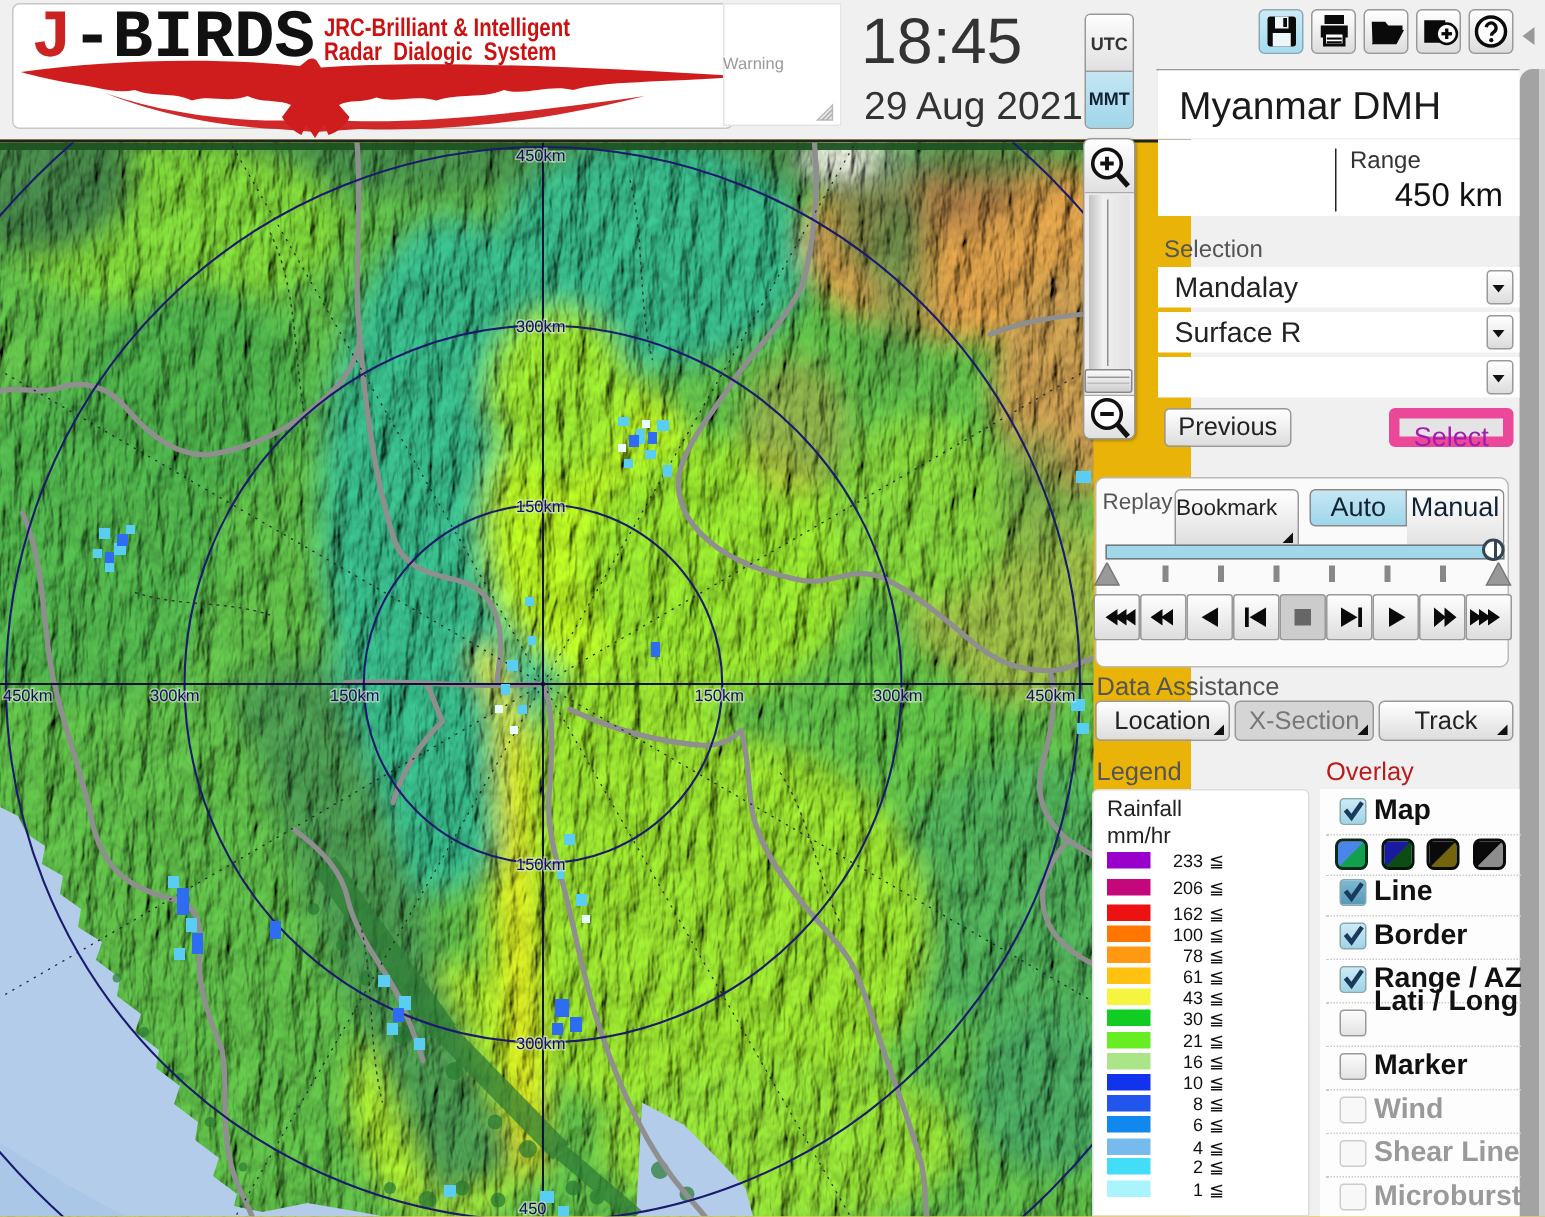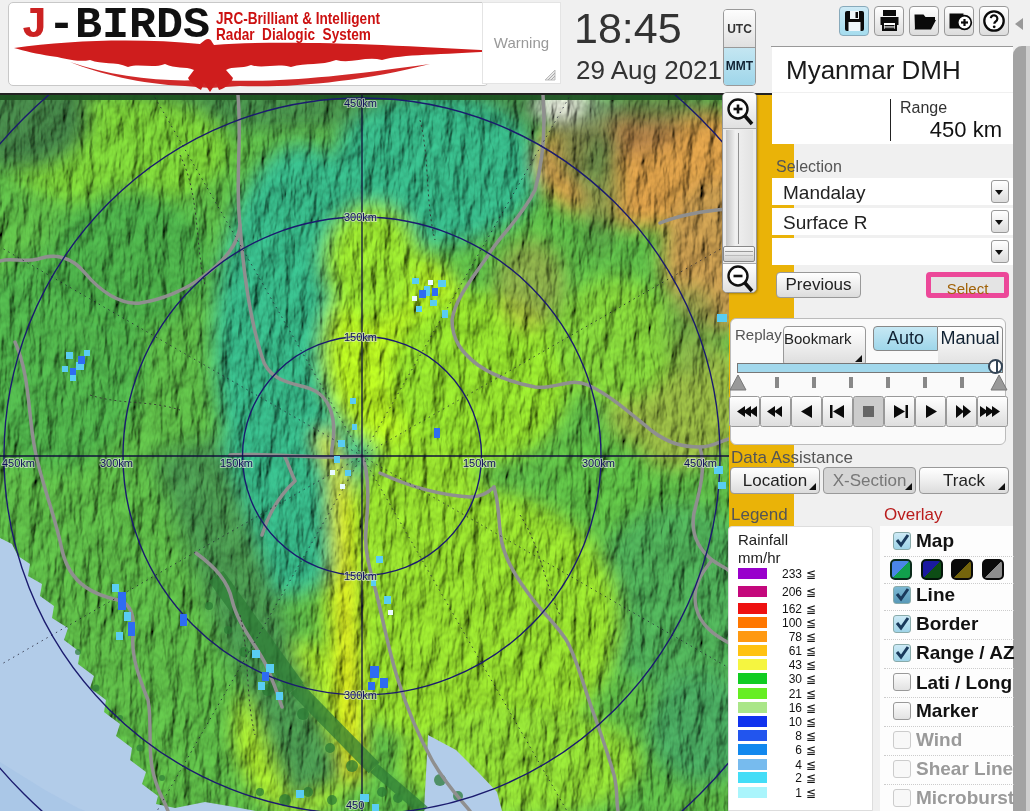--- a/index.html
+++ b/index.html
@@ -17,21 +17,21 @@
 
 <div class="abs" style="left:0;top:0;width:1030px;height:93px;background:#f0f0f0"></div>
 <div class="abs" style="left:8px;top:2px;width:481px;height:84px;background:#fff;border:1px solid #c8c8c8;border-radius:5px"></div>
 <div class="abs" style="left:21px;top:0px;font-family:Liberation Mono, monospace;font-weight:bold;font-size:45px;color:#111"><span style="color:#cc2222">J</span>-BIRDS</div>
 <div class="abs" style="left:216px;top:11px;font-size:17px;font-weight:bold;color:#cc1111;line-height:16px;transform:scaleX(0.8);transform-origin:left top;white-space:nowrap">JRC-Brilliant &amp; Intelligent<br>Radar&nbsp; Dialogic&nbsp; System</div>
 <svg class="abs" style="left:10px;top:38px" width="490" height="54" viewBox="0 0 490 54">
 <path fill="#cf1d1d" d="M4 10 C60 2 130 0 190 6 L195 2 C198 0 201 1 202 4 L204 7 C270 2 370 6 486 13 C430 17 392 16 372 22 C356 18 341 26 326 22 C311 28 296 24 281 29 C266 25 253 31 241 27 C231 31 223 28 216 32 L223 40 C221 46 215 50 209 52 L206 45 L200 54 L194 45 L191 52 C185 49 180 44 178 40 L184 32 C175 28 165 31 155 26 C142 31 130 25 118 29 C105 23 92 27 80 22 C66 25 52 19 40 18 C28 16 14 13 4 10 Z"></path>
 <path fill="#cf1d1d" d="M60 24 C100 38 150 44 190 42 L200 46 L210 42 C260 45 320 40 420 26 C350 44 280 50 230 48 L200 50 L175 48 C130 46 90 36 60 24 Z" opacity="0.95"></path>
 </svg>
 <div class="abs" style="left:482px;top:2px;width:79px;height:82px;background:#fff;border:1px solid #e4e4e4"></div>
-<div class="abs" style="left:482px;top:2px;width:79px;height:82px;color:#999;font-size:15px;text-align:center;line-height:82px">Warning</div>
+<div class="abs" style="left:482px;top:2px;width:79px;height:82px;color:#999;font-size:11px;line-height:82px">Warning</div>
 <svg class="abs" style="left:543px;top:68px" width="14" height="14">
     <path d="M12 2 V12 H2 Z" fill="#e8e8e8" stroke="#bbb" stroke-width="1"></path>
     <line x1="5" y1="12" x2="12" y2="5" stroke="#aaa" stroke-width="1"></line>
     <line x1="8" y1="12" x2="12" y2="8" stroke="#aaa" stroke-width="1"></line>
   </svg>
 <div class="abs" style="left:574px;top:4px;font-size:43px;color:#333">18:45</div>
 <div class="abs" style="left:576px;top:55px;font-size:26px;color:#333">29 Aug 2021</div>
 <div class="abs" style="left:723px;top:9px;width:33px;height:77px;border:1px solid #999;border-radius:4px;overflow:hidden">
  <div style="width:100%;height:50%;background:linear-gradient(#fdfdfd,#e0e0e0);border-bottom:1px solid #999;text-align:center;font-size:12px;font-weight:bold;color:#333;line-height:38px">UTC</div>
  <div style="width:100%;height:50%;background:linear-gradient(#c4e6f2,#9fd6ea);text-align:center;font-size:12px;font-weight:bold;color:#123;line-height:36px">MMT</div>
@@ -325,21 +325,21 @@
 <div class="abs btn" style="left:991px;top:180px;width:18px;height:23px;border-radius:3px"></div>
 <div class="abs" style="left:995px;top:190px;width:0;height:0;border-left:4px solid transparent;border-right:4px solid transparent;border-top:5px solid #111"></div>
 <div class="abs" style="left:772px;top:208px;width:241px;height:27px;background:#fff"></div>
 <div class="abs" style="left:783px;top:212px;font-size:19px;color:#222">Surface R</div>
 <div class="abs btn" style="left:991px;top:210px;width:18px;height:23px;border-radius:3px"></div>
 <div class="abs" style="left:995px;top:220px;width:0;height:0;border-left:4px solid transparent;border-right:4px solid transparent;border-top:5px solid #111"></div>
 <div class="abs" style="left:772px;top:238px;width:241px;height:27px;background:#fff"></div>
 <div class="abs btn" style="left:991px;top:240px;width:18px;height:23px;border-radius:3px"></div>
 <div class="abs" style="left:995px;top:250px;width:0;height:0;border-left:4px solid transparent;border-right:4px solid transparent;border-top:5px solid #111"></div>
 <div class="abs btn" style="left:776px;top:272px;width:85px;height:26px;font-size:17px;text-align:center;line-height:24px">Previous</div>
-<div class="abs" style="left:926px;top:272px;width:83px;height:26px;background:#e4e4e4;border:5px solid #ec4899;border-radius:4px;font-size:15px;color:#a16207;text-align:center;line-height:24px">Select</div>
+<div class="abs" style="left:926px;top:272px;width:83px;height:26px;background:#e4e4e4;border:7px solid #ec4899;border-radius:4px;font-size:18px;color:#a21caf;text-align:center;line-height:24px">Select</div>
 
 <div class="abs" style="left:730px;top:318px;width:276px;height:127px;background:#fafafa;border:1px solid #bbb;border-radius:6px"></div>
 <div class="abs" style="left:735px;top:326px;font-size:15px;color:#555">Replay</div>
 <div class="abs btn" style="left:783px;top:326px;width:83px;height:40px;font-size:15px;text-align:left;line-height:23px">Bookmark<span class="corner"></span></div>
 <div class="abs" style="left:873px;top:326px;width:65px;height:25px;background:linear-gradient(#c6e8f4,#9ed6ea);border:1px solid #888;border-radius:4px 0 0 4px;font-size:18px;color:#123;text-align:center;line-height:23px">Auto</div>
 <div class="abs" style="left:938px;top:326px;width:65px;height:39px;background:linear-gradient(#ffffff,#e2e2e2);border:1px solid #888;border-left:none;border-radius:0 4px 4px 0;font-size:18px;color:#123;text-align:center;line-height:23px">Manual</div>
 <div class="abs" style="left:737px;top:363px;width:266px;height:10px;background:#a2d8ec;border:1px solid #777"></div>
 <div class="abs" style="left:988px;top:359px;width:15px;height:15px;background:#fff;border:2px solid #345;border-radius:50%"></div>
 <div class="abs" style="left:996px;top:360px;width:1.5px;height:13px;background:#345"></div>
 <svg class="abs" style="left:729px;top:375px" width="280" height="16">
@@ -468,21 +468,21 @@
 <div class="cb" style="left:893px;top:586px;background:linear-gradient(#7db9d4,#5899b8)"></div>
 <div class="olabel" style="left:916px;top:584px">Line</div>
 <div class="dsep" style="top:610px"></div>
 <div class="cb" style="left:893px;top:615px"></div>
 <div class="olabel" style="left:916px;top:613px">Border</div>
 <div class="dsep" style="top:639px"></div>
 <div class="cb" style="left:893px;top:644px"></div>
 <div class="olabel" style="left:916px;top:642px">Range / AZ</div>
 <div class="dsep" style="top:668px"></div>
 <div class="cbu" style="left:893px;top:673px"></div>
-<div class="olabel" style="left:916px;top:672px">Lati / Long</div>
+<div class="olabel" style="left:916px;top:657px">Lati / Long</div>
 <div class="dsep" style="top:697px"></div>
 <div class="cbu" style="left:893px;top:702px"></div>
 <div class="olabel" style="left:916px;top:700px">Marker</div>
 <div class="dsep" style="top:726px"></div>
 <div class="cbd" style="left:893px;top:731px"></div>
 <div class="olabel" style="left:916px;top:729px;color:#9a9a9a">Wind</div>
 <div class="dsep" style="top:755px"></div>
 <div class="cbd" style="left:893px;top:760px"></div>
 <div class="olabel" style="left:916px;top:758px;color:#9a9a9a">Shear Line</div>
 <div class="dsep" style="top:784px"></div>

